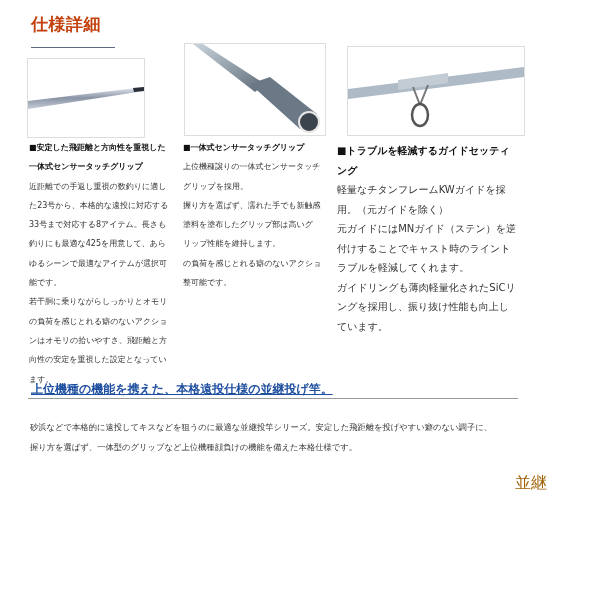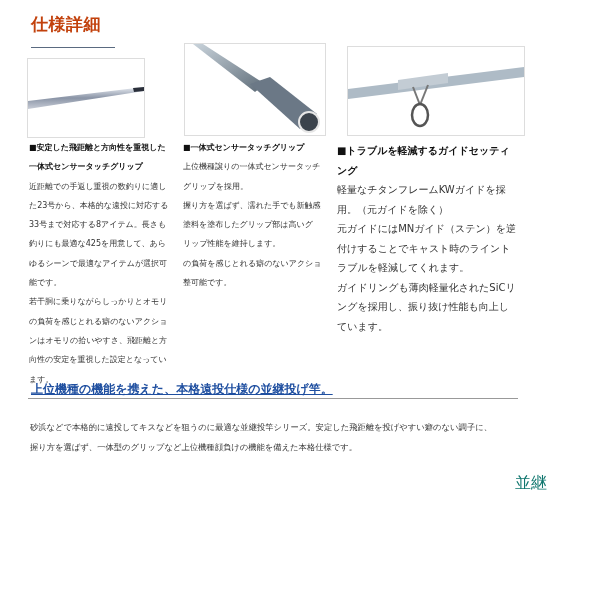--- a/index.html
+++ b/index.html
@@ -7,21 +7,21 @@
          font-family: "DejaVu Sans", "Liberation Sans", sans-serif; color:#333; }
   .title { position:absolute; left:31px; top:13px; font-size:17px; font-weight:bold; color:#c2410c; letter-spacing:0.5px; }
   .title-rule { position:absolute; left:31px; top:47px; width:84px; height:1px; background:#5a6a80; }
   .photo { position:absolute; border:1px solid #dddddd; background:#fff; overflow:hidden; }
   .col { position:absolute; font-size:8px; line-height:19.3px; color:#333; }
   .col .head { font-weight:bold; color:#111; }
   .col3 { font-size:10px; line-height:19.5px; }
   .subhead { position:absolute; left:31px; top:381px; font-size:12px; font-weight:bold; color:#1f4fa0;text-decoration:underline; }
   .sub-rule { position:absolute; left:28px; top:398px; width:490px; height:1px; background:#999; }
   .desc { position:absolute; left:30px; top:402px; width:500px; font-size:8.3px; line-height:19.5px; color:#333;margin-top:16px; }
-  .label { position:absolute; left:515px; top:473px; font-size:16px; color:#0f766e; font-family:Liberation Mono, monospace; }
+  .label { position:absolute; left:515px; top:473px; font-size:16px; color:#a16207; font-family:Liberation Mono, monospace; }
 </style>
 </head>
 <body>
 
 <div class="title">仕様詳細</div>
 <div class="title-rule"></div>
 
 <div class="photo" style="left:27px; top:58px; width:116px; height:78px;">
   <svg width="116" height="78" viewBox="0 0 116 78">
     <defs>

